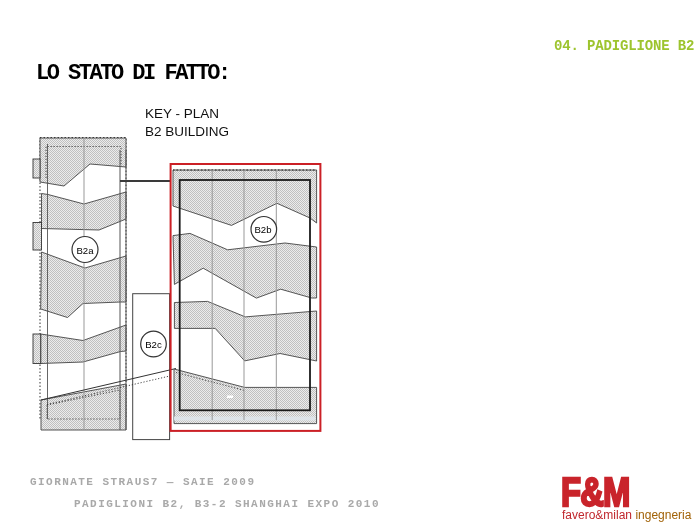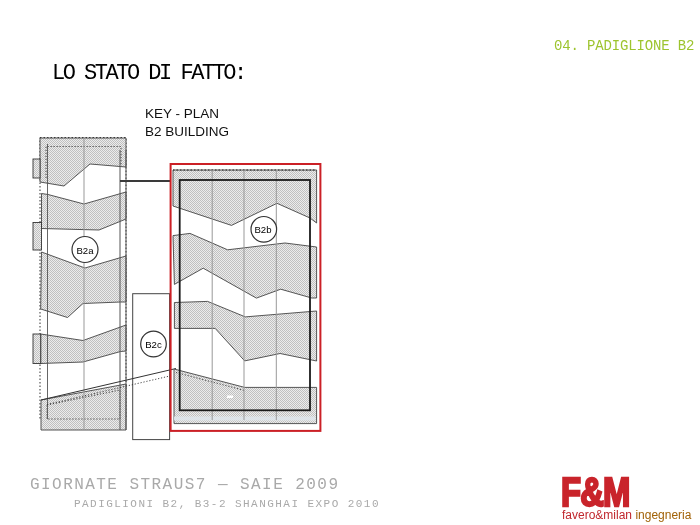--- a/index.html
+++ b/index.html
@@ -1,26 +1,26 @@
 <!DOCTYPE html>
 <html><head>
 <meta charset="utf-8">
 <style>
   html,body{margin:0;padding:0;}
   body{width:700px;height:525px;position:relative;background:#ffffff;overflow:hidden;
        font-family:"Liberation Sans",sans-serif;}
   .abs{position:absolute;}
-  .mono{font-family:"Liberation Mono",monospace;font-weight:normal;}
+  .mono{font-family:"Liberation Mono",monospace;font-weight:bold;}
 </style>
 </head>
 <body>
 
 <div class="abs mono" style="left:554px;top:38px;font-size:14px;letter-spacing:-0.15px;color:#9dc42e;">04. PADIGLIONE B2</div>
 
-<div class="abs mono" style="left:52px;top:61px;font-size:22px;letter-spacing:-2.5px;color:#000;">LO STATO DI FATTO:</div>
+<div class="abs mono" style="left:36px;top:61px;font-size:22px;letter-spacing:-2.5px;color:#000;">LO STATO DI FATTO:</div>
 
 <div class="abs" style="left:145px;top:105px;font-size:13.5px;line-height:17.5px;color:#111;">KEY - PLAN<br>B2 BUILDING</div>
 
 <svg class="abs" style="left:0;top:0" width="700" height="525" viewBox="0 0 700 525">
   <defs>
     <pattern id="hatch" width="2" height="2" patternUnits="userSpaceOnUse">
       <rect width="2" height="2" fill="#ececec"></rect>
       <rect x="0" y="0" width="1" height="1" fill="#c0c0c0"></rect>
       <rect x="1" y="1" width="1" height="1" fill="#c0c0c0"></rect>
     </pattern>
@@ -93,21 +93,21 @@
   <line x1="276.3" y1="170" x2="276.3" y2="420" stroke="#999" stroke-width="1"></line>
 
   <rect x="179.7" y="180" width="130.3" height="230.3" fill="none" stroke="#1a1a1a" stroke-width="1.8"></rect>
 
   <circle cx="263.8" cy="229.3" r="12.8" fill="#fff" stroke="#333" stroke-width="1.2"></circle>
   <text x="263" y="233" font-family="Liberation Sans,sans-serif" font-size="9.6" fill="#000" text-anchor="middle">B2b</text>
 
   <rect x="170.6" y="164" width="149.8" height="266.9" fill="none" stroke="#cb2026" stroke-width="2"></rect>
 </svg>
 
-<div class="abs mono" style="left:30px;top:476px;font-size:16px;letter-spacing:1.45px;color:#a9a9a9;">GIORNATE STRAUS7 — SAIE 2009</div>
+<div class="abs mono" style="left:30px;top:476px;font-size:11px;letter-spacing:1.45px;color:#a9a9a9;">GIORNATE STRAUS7 — SAIE 2009</div>
 
 <div class="abs mono" style="left:30px;top:498px;font-size:11px;letter-spacing:1.45px;color:#a9a9a9;margin-left:44px;">PADIGLIONI B2, B3-2 SHANGHAI EXPO 2010</div>
 
 <svg class="abs" style="left:561px;top:475px;" width="100" height="36" viewBox="0 0 100 36">
   <text x="0" y="31" font-family="Liberation Sans,sans-serif" font-size="41" font-weight="bold" fill="#c9242b" stroke="#c9242b" stroke-width="2.4" letter-spacing="-1" transform="scale(0.80,1)">F&amp;M</text>
 </svg>
 
 <div class="abs" style="left:562px;top:508px;font-size:12px;color:#c0272d;white-space:nowrap;">favero&amp;milan <span style="color:#a16207;">ingegneria</span></div>
 
 </body></html>

